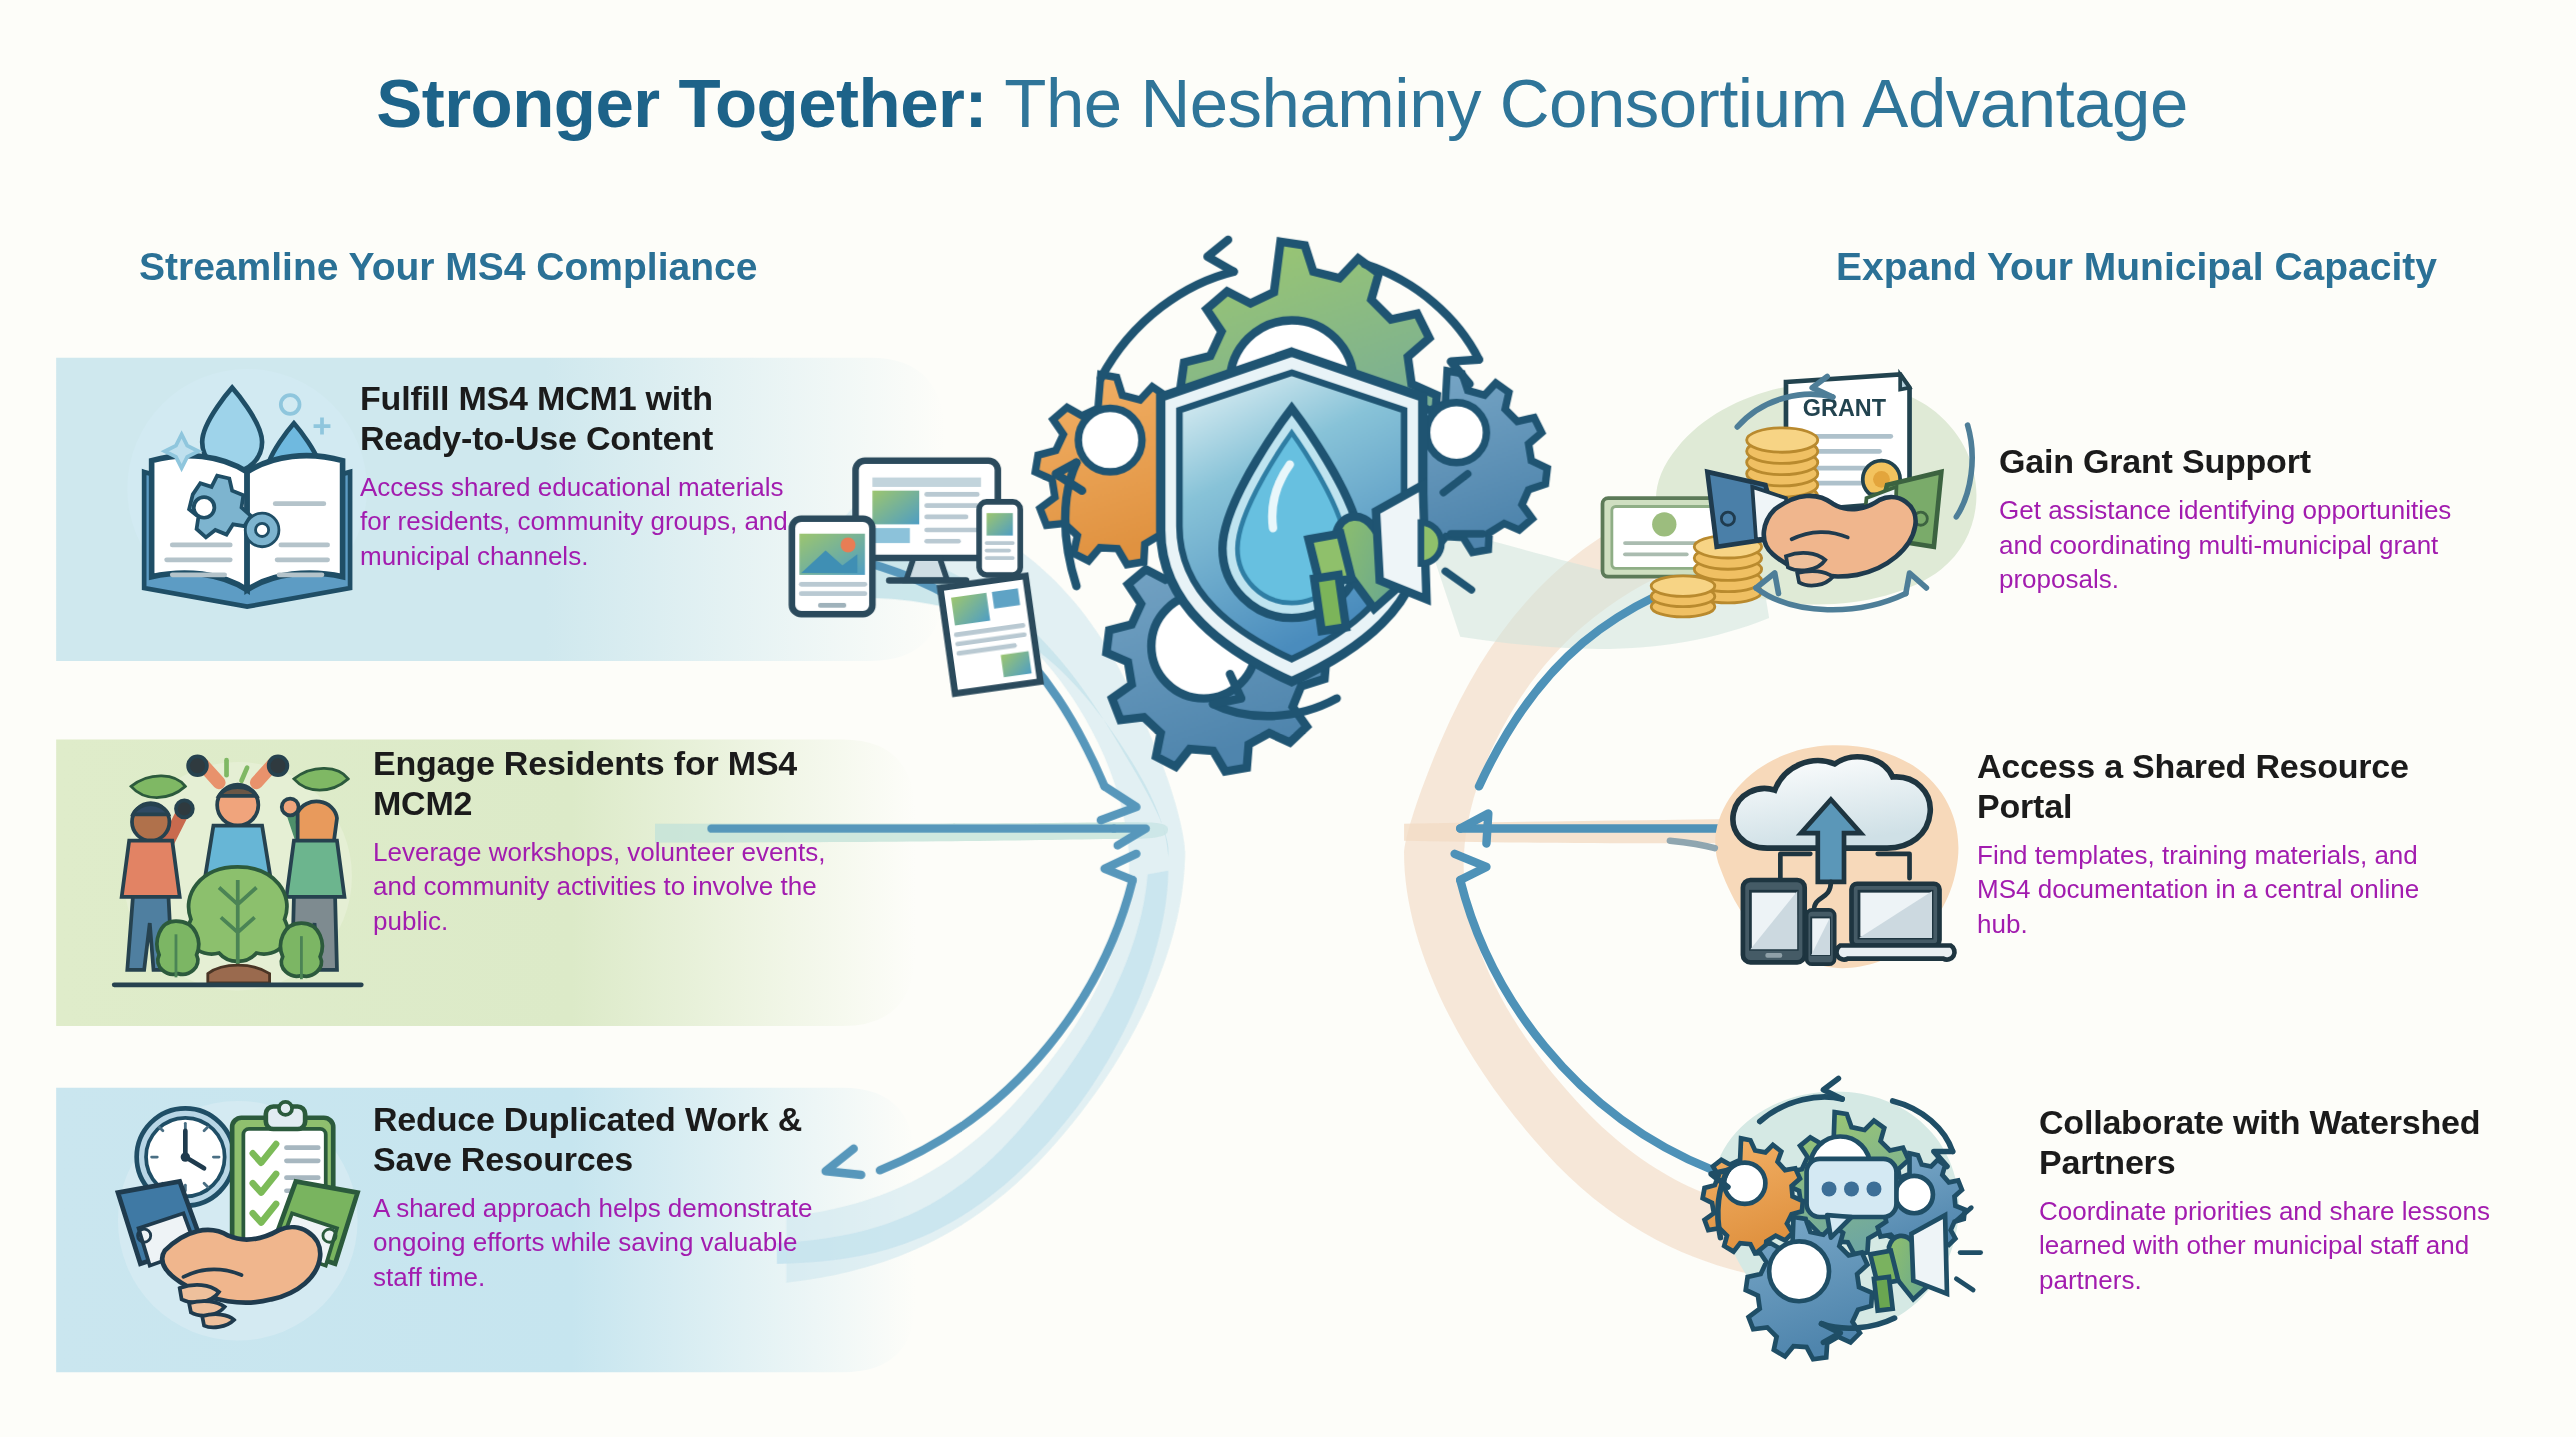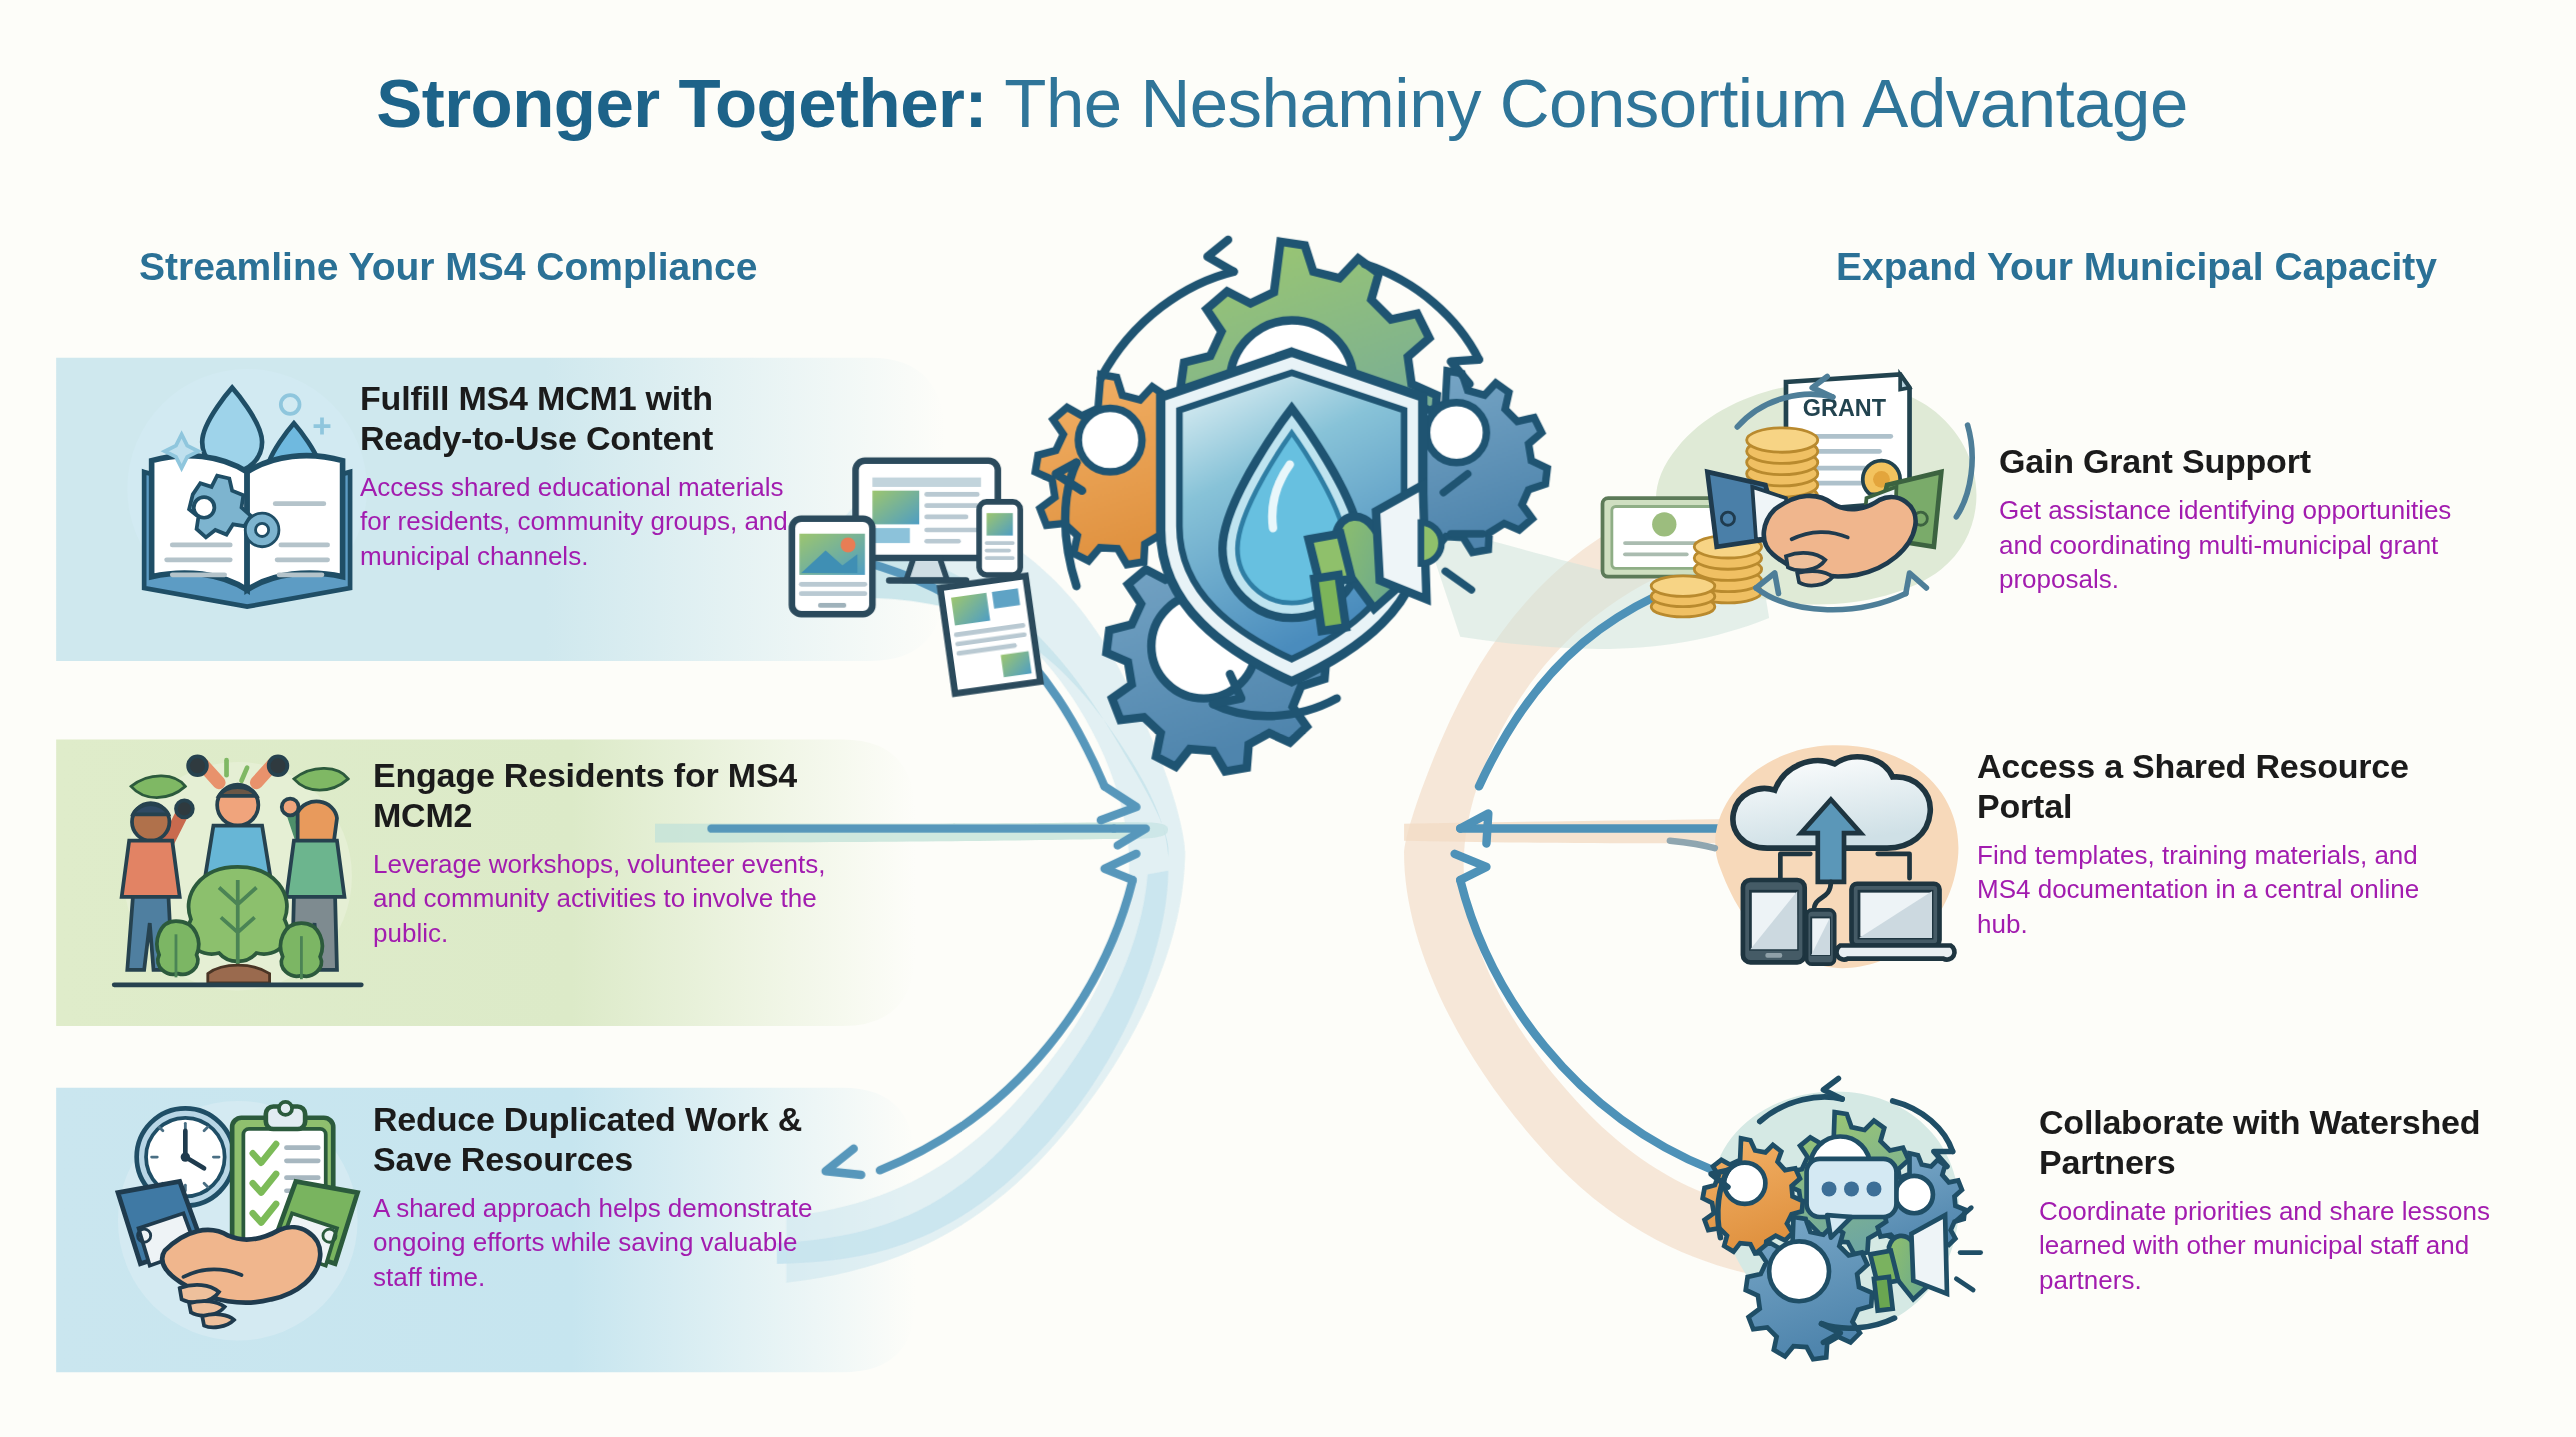--- a/index.html
+++ b/index.html
@@ -73,21 +73,21 @@
   }
   .f-body {
     font-size: 26px;
     color: #a21caf;
     line-height: 1.33;
     margin: 0;
   }
 
   
   #feat-l1 { left: 360px; top: 379px; width: 440px; }
-  #feat-l2 { left: 373px; top: 744px; width: 459px; margin-top: 12px; }
+  #feat-l2 { left: 373px; top: 744px; width: 459px; }
   #feat-l3 { left: 373px; top: 1100px; width: 468px; }
 
   
   #feat-r1 { left: 1999px; top: 412px; width: 468px; margin-top: 30px; }
   #feat-r2 { left: 1949px; top: 747px; width: 468px; margin-left: 28px; }
   #feat-r3 { left: 2039px; top: 1103px; width: 468px; }
 </style>
 </head>
 <body>
 

